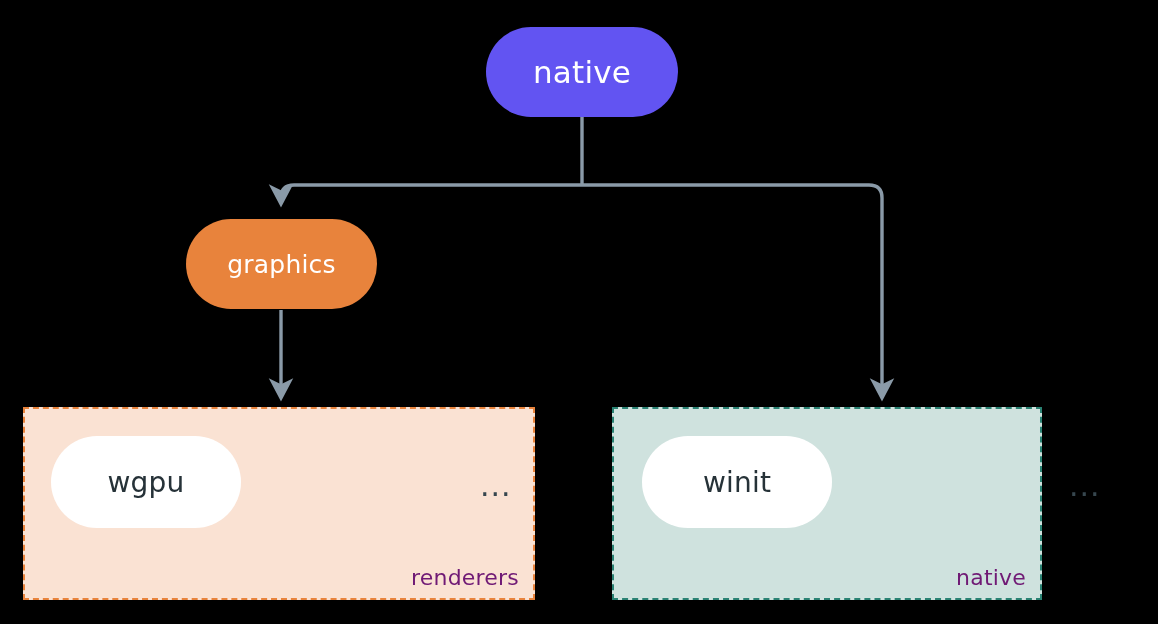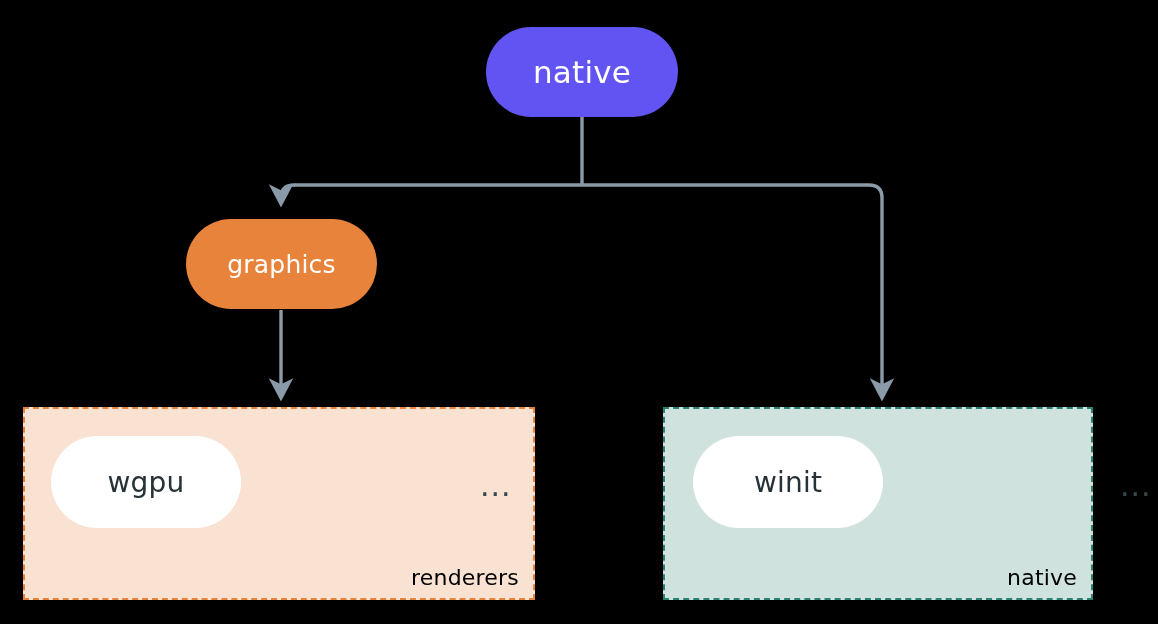--- a/index.html
+++ b/index.html
@@ -63,21 +63,21 @@
   }
   .cluster-renderers {
     left: 23px;
     top: 407px;
     width: 512px;
     height: 193px;
     background: #fae2d3;
     border-color: #e8833c;
   }
   .cluster-shells {
-    left: 663px;
+    left: 612px;
     top: 407px;
     width: 430px;
     height: 193px;
     background: #cfe2de;
     border-color: #2a8273;
   }
   .leaf {
     position: absolute;
     display: flex;
     align-items: center;
@@ -100,21 +100,21 @@
     letter-spacing: 1px;
     line-height: 1;
   }
   .ellipsis-left  { left: 455px; top: 62px; }
   .ellipsis-right { left: 455px; top: 62px; }
   .cluster-label {
     position: absolute;
     right: 14px;
     bottom: 8px;
     font-size: 22px;
-    color: #000000;
+    color: #701a75;
     letter-spacing: 0.2px;
   }
 </style>
 </head>
 <body>
 
 <div id="canvas">
 
   <svg class="edges" viewBox="0 0 1158 624">
     <defs>

